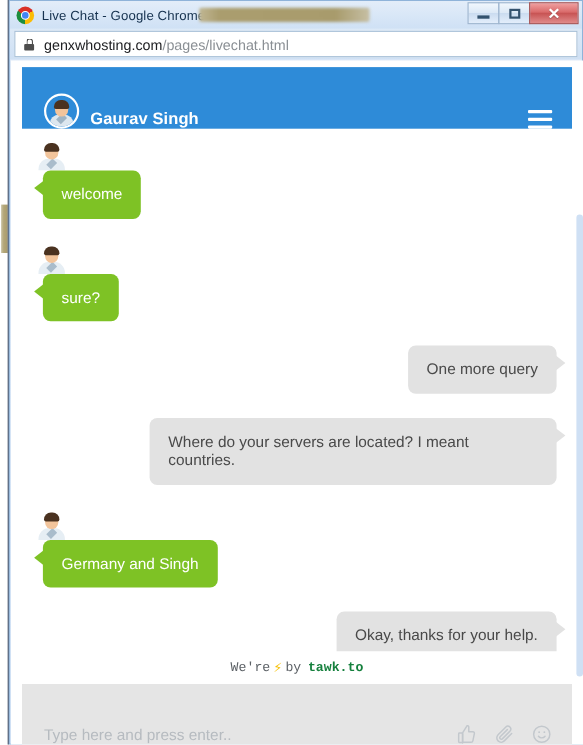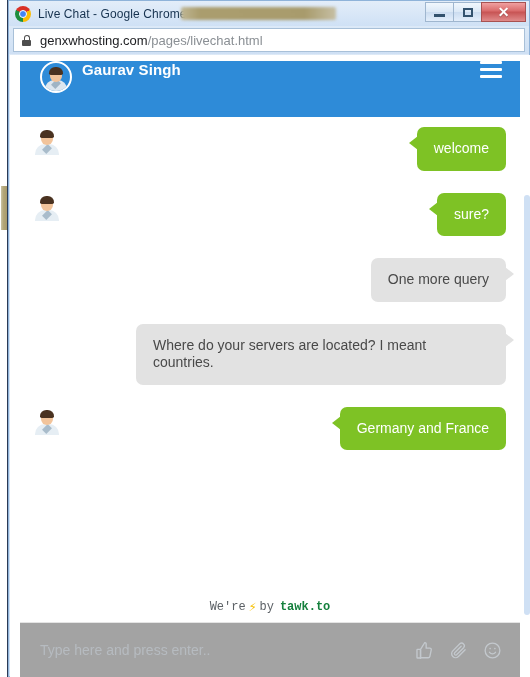--- a/index.html
+++ b/index.html
@@ -198,21 +198,21 @@
     background: #ffffff;
     display: flex;
     flex-direction: column;
   }
 
   
   #chat-header {
     height: 56px;
     background: #2e8bd8;
     display: flex;
-    align-items: flex-start;
+    align-items: flex-end;
     padding: 0 18px 0 20px;
     flex: none;
   }
   #agent-avatar {
     width: 32px; height: 32px;
     border-radius: 50%;
     border: 2px solid #ffffff;
     background: #2e8bd8;
     position: relative;
     overflow: hidden;
@@ -274,21 +274,21 @@
     flex: 1;
     overflow: hidden;
     padding: 10px 14px 0 14px;
     position: relative;
   }
   .msg-row {
     display: flex;
     align-items: flex-start;
     margin-bottom: 22px;
   }
-  .msg-row.agent { justify-content: space-between; }
+  .msg-row.agent { justify-content: space-between; flex-direction: column; }
   .msg-row.visitor { justify-content: flex-end; }
 
   .msg-avatar {
     width: 26px; height: 26px;
     position: relative;
     flex: none;
     margin-top: 2px;
     margin-right: 4px;
     overflow: hidden;
   }
@@ -371,24 +371,24 @@
     font-weight: bold;
     color: #15803d;
     margin-left: 6px;
   }
 
   
   #composer {
     height: 54px;
     border-top: 1px solid #e4e4e4;
     display: flex;
-    align-items: center;
+    align-items: flex-end;
     padding: 0 18px 0 18px;
     flex: none;
-    background: #a3a3a3;
+    background: #e5e5e5;
   }
   #composer-input {
     flex: 1;
     border: none;
     outline: none;
     font-size: 14px;
     color: #3c4246;
     background: transparent;
     font-family: "Liberation Sans", sans-serif;
   }
@@ -501,21 +501,24 @@
           <div class="msg-row visitor">
             <div class="bubble gray">Where do your servers are located? I meant countries.</div>
           </div>
           <div class="msg-row agent">
             <div class="msg-avatar">
               <span class="shirt"></span>
               <span class="collar"></span>
               <span class="face"></span>
               <span class="hair"></span>
             </div>
-            <div class="bubble green">Germany and France</div>
+            <div class="bubble green">Germany and Singh</div>
+          </div>
+          <div class="msg-row visitor">
+            <div class="bubble gray">Okay, thanks for your help.</div>
           </div>
         </div>
 
       <div id="branding">
         <span>We're</span>
         <span class="bolt">⚡</span>
         <span>by</span>
         <span class="brand-name">tawk.to</span>
       </div>
 

